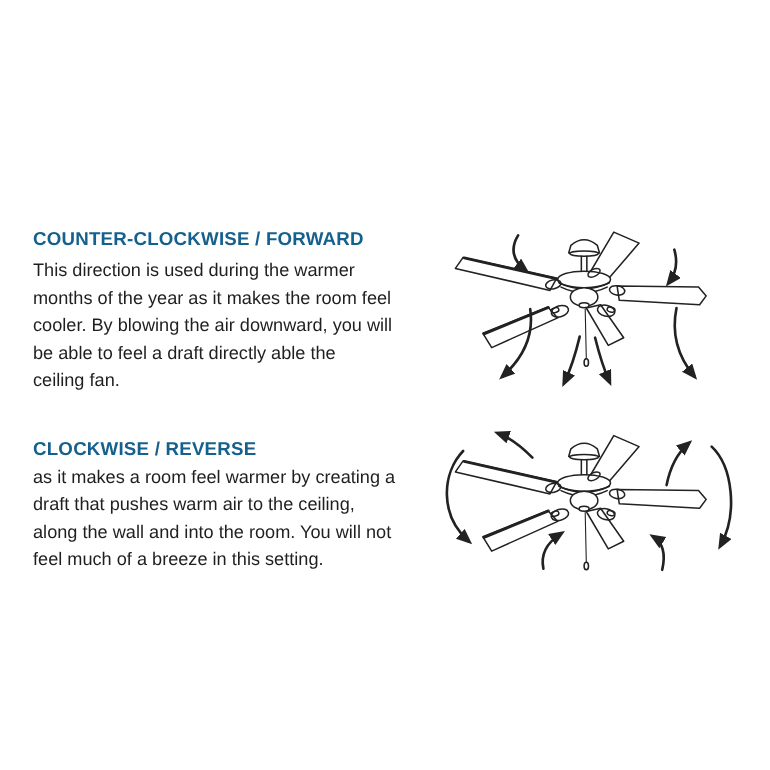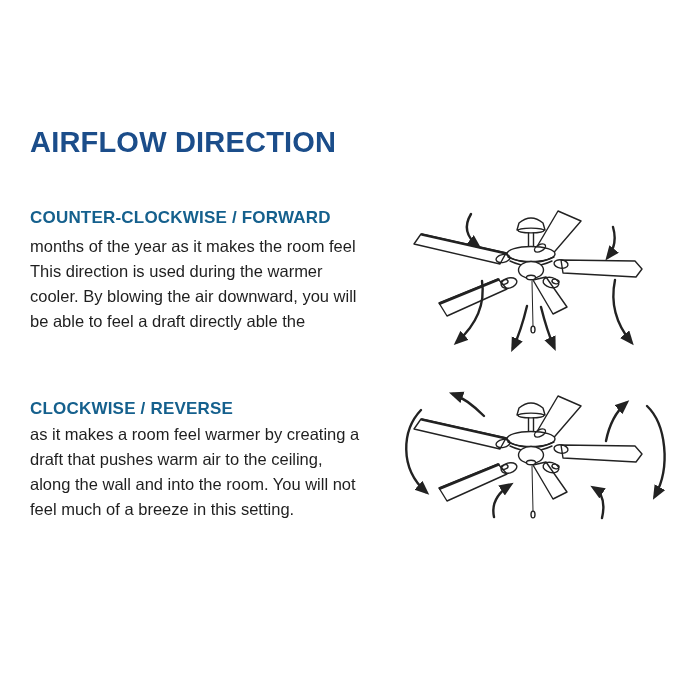--- a/index.html
+++ b/index.html
@@ -33,28 +33,28 @@
 
   .fans-svg { position:absolute; left:394px; top:190px; }
 
   .arrow { stroke:#222222; stroke-width:2.4; fill:none; stroke-linecap:round; }
 </style>
 </head>
 <body>
 
 <div class="page">
 
-  <h1 class="title">AIRFLOW DIRECTION</h1>
 
   <h2 class="sec-heading" id="heading-1">COUNTER-CLOCKWISE / FORWARD</h2>
   <div class="sec-body" id="body-1">
+      <div>This direction is used during the warmer</div>
       <div>months of the year as it makes the room feel</div>
-      <div>This direction is used during the warmer</div>
       <div>cooler. By blowing the air downward, you will</div>
       <div>be able to feel a draft directly able the</div>
+      <div>ceiling fan.</div>
     </div>
 
   <h2 class="sec-heading" id="heading-2">CLOCKWISE / REVERSE</h2>
   <div class="sec-body" id="body-2">
       <div>as it makes a room feel warmer by creating a</div>
       <div>draft that pushes warm air to the ceiling,</div>
       <div>along the wall and into the room. You will not</div>
       <div>feel much of a breeze in this setting.</div>
     </div>
 

